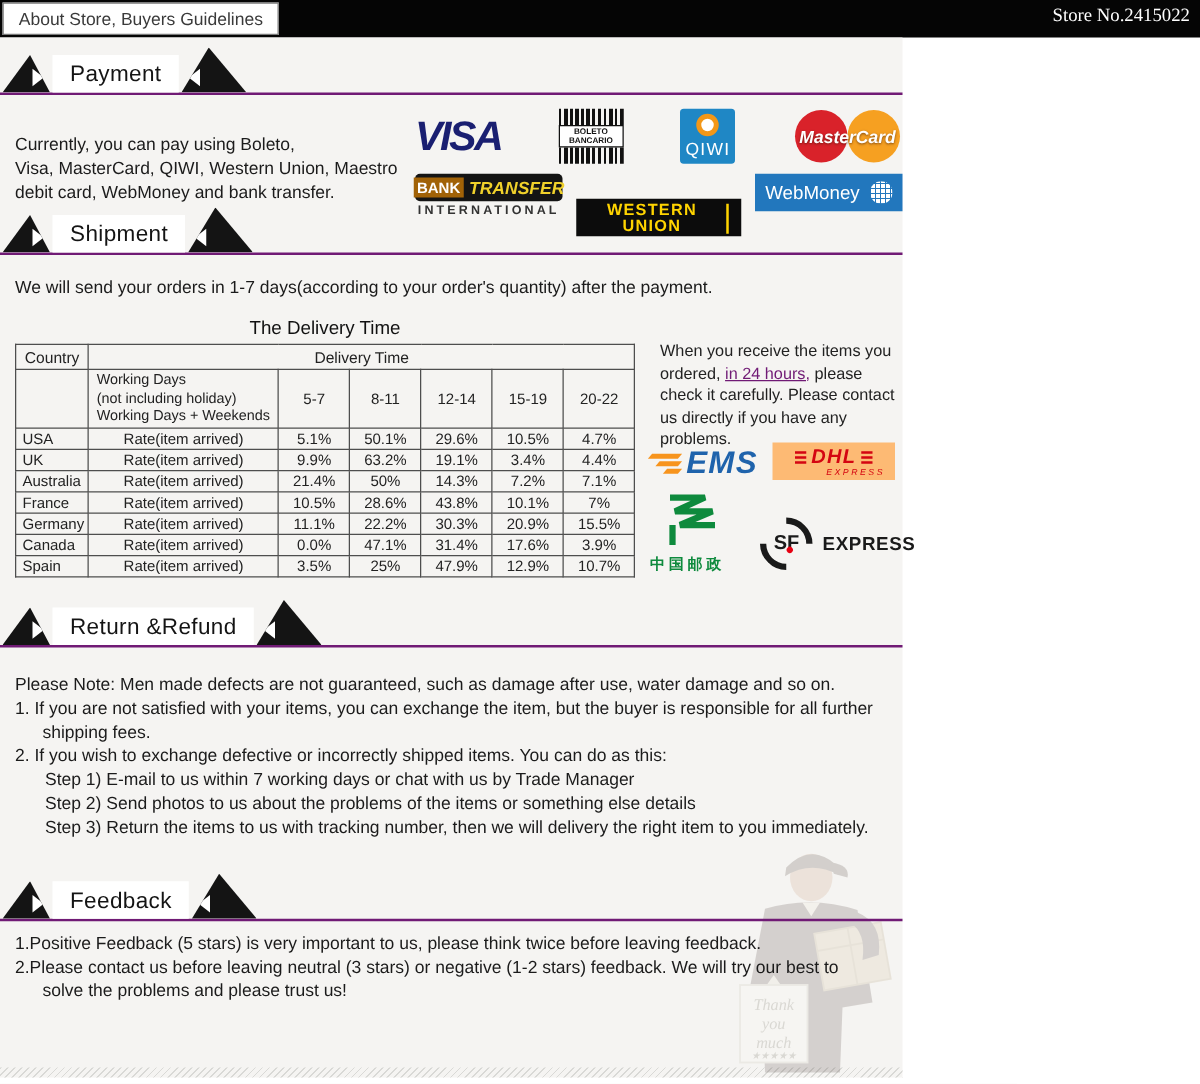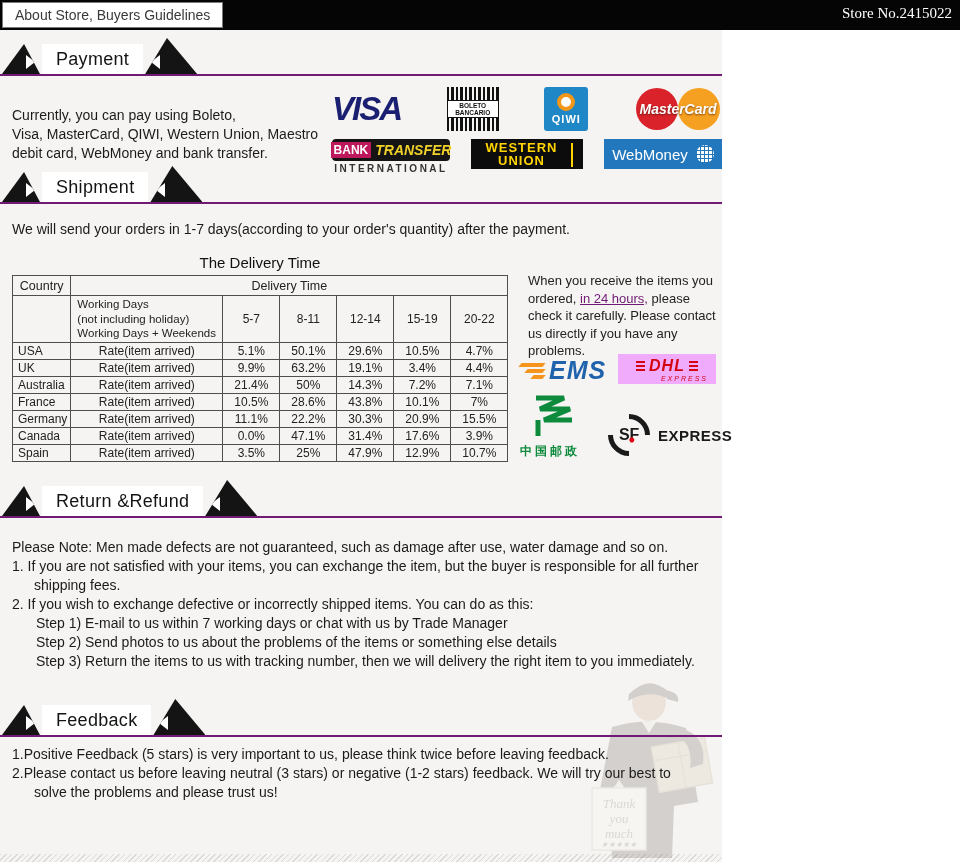--- a/index.html
+++ b/index.html
@@ -34,32 +34,32 @@
   
   .paylogos { position:absolute; left:332px; top:53px; width:390px; z-index:3; }
   .plrow { display:flex; align-items:center; justify-content:space-between; }
   .plrow1 { height:52px; } .plrow2 { height:34px; margin-top:4px; align-items:flex-start; }
   .visa { font-size:33px; font-weight:bold; font-style:italic; color:#1a1f71; letter-spacing:-2px; }
   .boleto { width:52px; }
   .bars { height:13px; background:repeating-linear-gradient(90deg,#111 0 2px,transparent 2px 4px,#111 4px 7px,transparent 7px 9px); }
   .b-label { border:1px solid #111; background:#fff; text-align:center; font-size:6.5px; font-weight:bold; line-height:7px; padding:1px 0; color:#111; }
   .qiwi { width:44px; height:44px; background:#1f87c5; border-radius:3px; display:flex; flex-direction:column; align-items:center; justify-content:center; gap:2px; }
   .qiwi-ball { width:18px; height:18px; border-radius:50%; background:#fff; border:4px solid #f29718; }
-  .qiwi-txt { color:#fff; font-size:11px; font-weight:bold; letter-spacing:1px; }
+  .qiwi-txt { color:#fff; font-size:14px; font-weight:normal; letter-spacing:1px; }
   .mc { position:relative; width:88px; height:46px; }
   .mc-c { position:absolute; top:2px; width:42px; height:42px; border-radius:50%; }
   .mc-red { left:2px; background:#d9222a; }
   .mc-or { right:2px; background:#f6a021; }
   .mc-txt { position:absolute; top:15px; left:0; right:0; text-align:center; color:#fff; font-style:italic; font-weight:bold; font-size:14px; text-shadow:0 1px 2px rgba(60,20,0,.65); }
   .bt { width:118px; }
   .bt-box { background:#141414; border-radius:4px; padding:3px 5px; display:flex; gap:4px; align-items:center; justify-content:center; }
-  .bt-bank { background:#be185d; color:#fff; font-weight:bold; font-size:12px; padding:1px 3px; }
+  .bt-bank { background:#a16207; color:#fff; font-weight:bold; font-size:12px; padding:1px 3px; }
   .bt-transfer { color:#f0d12b; font-style:italic; font-weight:bold; font-size:14px; }
   .bt-intl { margin-top:2px; text-align:center; font-size:10px; letter-spacing:2.5px; color:#333; font-weight:bold; }
-  .wu { width:112px; height:30px; background:#0c0c0c; display:flex; align-items:flex-end; padding:2px 4px; }
+  .wu { width:132px; height:30px; background:#0c0c0c; display:flex; align-items:flex-end; padding:2px 4px;margin-top:20px; }
   .wu-txt { flex:1; color:#ffd400; font-weight:bold; font-size:13px; line-height:13px; text-align:center; letter-spacing:1px; }
   .wu-bar { width:8px; height:24px; border-left:2px solid #ffd400; margin-left:3px; }
   .wm { width:118px; height:30px; background:#2277bd; color:#fff; display:flex; align-items:center; justify-content:center; gap:8px; font-size:15px; }
   .wm-globe { width:18px; height:18px; border-radius:50%; background:#fff;
     background-image:repeating-linear-gradient(90deg,#2277bd 0 1px,transparent 1px 4px),repeating-linear-gradient(0deg,#2277bd 0 1px,transparent 1px 4px); }
 
   
   .tbl-title { position:absolute; left:12px; top:224px; width:496px; text-align:center; font-size:15px; color:#111; z-index:3; }
   table.dlv { position:absolute; left:12px; top:245px; border-collapse:collapse; font-size:12px; color:#222; z-index:3; }
   table.dlv td { border:1px solid #4e4e4e; text-align:center; padding:1px 3px; height:16px; }
@@ -70,21 +70,21 @@
   .note { position:absolute; left:528px; top:242px; width:196px; font-size:13px; line-height:17.5px; color:#222; z-index:3; }
   .hl { color:#701a75;text-decoration:underline; }
 
   
   .courier { position:absolute; z-index:3; }
   .ems { display:flex; align-items:center; }
   .ems-wings { display:flex; flex-direction:column; gap:2px; margin-right:5px; align-items:flex-end; }
   .ems-wings span { display:block; height:4px; background:#f7941d; transform:skewX(-40deg); }
   .ems-w1 { width:24px; } .ems-w2 { width:18px; } .ems-w3 { width:12px; }
   .ems-txt { font-size:25px; font-weight:bold; font-style:italic; color:#1f63ac; letter-spacing:1px; }
-  .dhl { width:98px; height:30px; background:#f0abfc; display:flex; flex-direction:column; align-items:center; justify-content:center; }
+  .dhl { width:98px; height:30px; background:#fdba74; display:flex; flex-direction:column; align-items:center; justify-content:center; }
   .dhl-main { color:#d40511; font-weight:bold; font-style:italic; font-size:16px; letter-spacing:1px; display:flex; align-items:center; gap:4px; }
   .dhl-dash { width:9px; height:2px; background:#d40511; box-shadow:0 4px 0 #d40511,0 -4px 0 #d40511; }
   .dhl-sub { color:#d40511; font-size:7px; font-style:italic; letter-spacing:2px; align-self:flex-end; margin-right:8px; }
   .cnpost { display:flex; flex-direction:column; align-items:center; gap:3px; }
   .cnpost-txt { color:#0e8a3d; font-size:12px; font-weight:bold; letter-spacing:3px; }
   .sf { display:flex; align-items:center; }
   .sf-ring { width:42px; height:42px; border:5px solid #1a1a1a; border-left-color:transparent; border-right-color:transparent; border-radius:50%; transform:rotate(45deg); display:flex; align-items:center; justify-content:center; position:relative; }
   .sf-txt { transform:rotate(-45deg); font-weight:bold; font-size:16px; color:#1a1a1a; }
   .sf-dot { position:absolute; width:5px; height:5px; background:#e60012; border-radius:50%; right:8px; bottom:12px; }
   .sf-express { font-weight:bold; font-size:15px; color:#1a1a1a; margin-left:8px; letter-spacing:.5px; }

